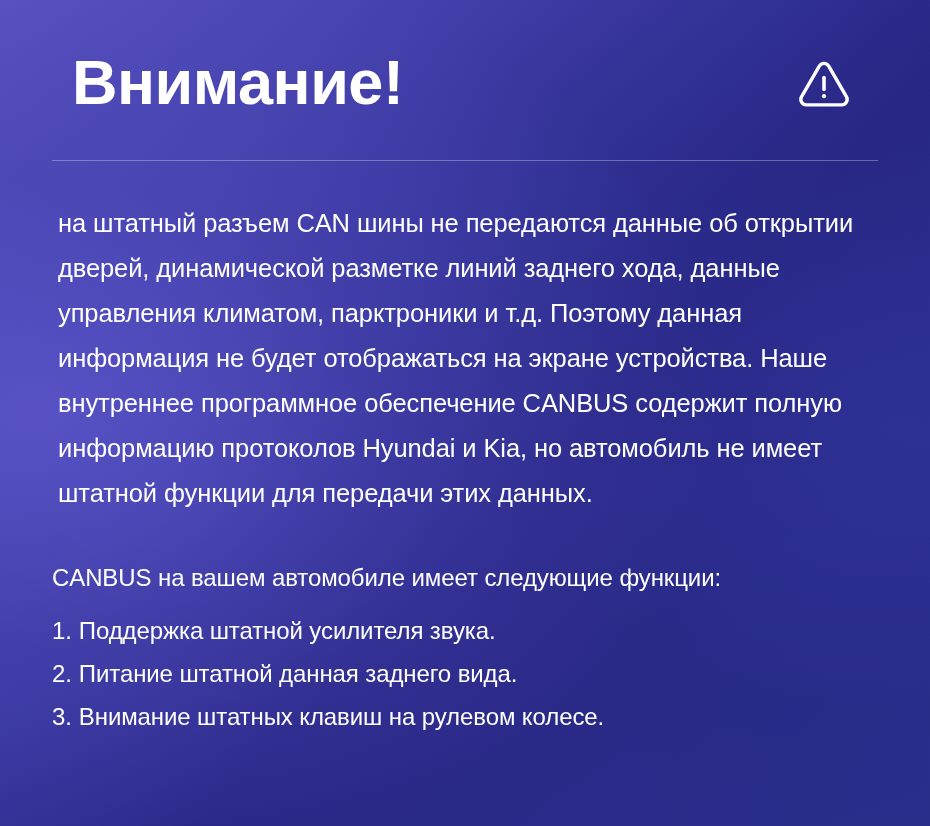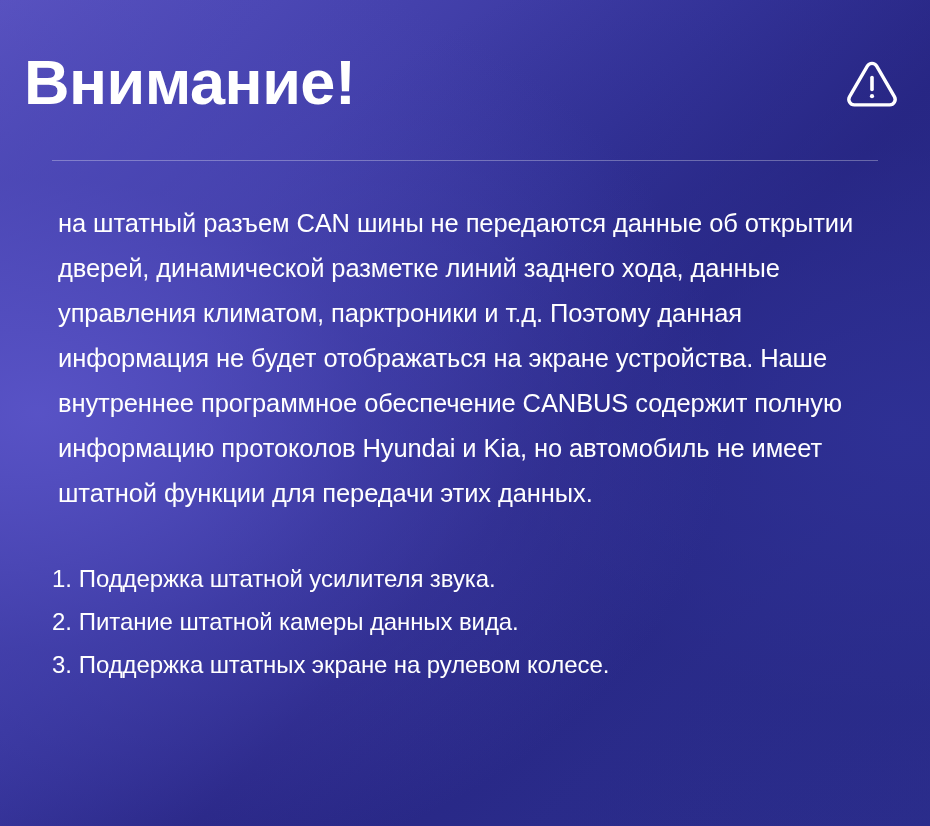--- a/index.html
+++ b/index.html
@@ -25,21 +25,21 @@
     
     background:
       radial-gradient(120% 95% at 4% 50%, rgba(90,84,200,0.92) 0%, rgba(74,70,180,0.55) 30%, rgba(40,40,140,0.0) 62%),
       radial-gradient(110% 90% at 97% 52%, rgba(47,49,150,0.85) 0%, rgba(40,42,135,0.35) 38%, rgba(35,35,120,0.0) 70%),
       linear-gradient(135deg, #5b54c2 0%, #4b47b4 16%, #343399 42%, #272583 58%, #2a2b8a 78%, #2b2d8c 100%);
   }
 
   
   .header {
     position: relative;
-    padding: 0 24px;
+    padding: 0 72px;
     height: 160px;
     display: flex;
     align-items: center;
     justify-content: space-between;
   }
 
   .page-title {
     margin: 0;
     color: #ffffff;
     font-size: 63px;
@@ -133,31 +133,32 @@
     </svg>
   </div>
 
   <hr class="divider">
 
   <div class="content">
 
     <p class="intro-paragraph">на штатный разъем CAN шины не передаются данные об открытии дверей, динамической разметке линий заднего хода, данные управления климатом, парктроники и т.д. Поэтому данная информация не будет отображаться на экране устройства. Наше внутреннее программное обеспечение CANBUS содержит полную информацию протоколов Hyundai и Kia, но автомобиль не имеет штатной функции для передачи этих данных.</p>
 
     <div class="list-block">
+      <p class="list-heading">CANBUS на вашем автомобиле имеет следующие функции:</p>
 
       <ul class="feature-list">
         <li>
           <span class="feature-num">1.</span>
           <span class="feature-text">Поддержка штатной усилителя звука.</span>
         </li>
         <li>
           <span class="feature-num">2.</span>
-          <span class="feature-text">Питание штатной камеры данных вида.</span>
+          <span class="feature-text">Питание штатной данная заднего вида.</span>
         </li>
         <li>
           <span class="feature-num">3.</span>
-          <span class="feature-text">Поддержка штатных экране на рулевом колесе.</span>
+          <span class="feature-text">Внимание штатных клавиш на рулевом колесе.</span>
         </li>
       </ul>
     </div>
 
   </div>
 </div>
 
 </body></html>

